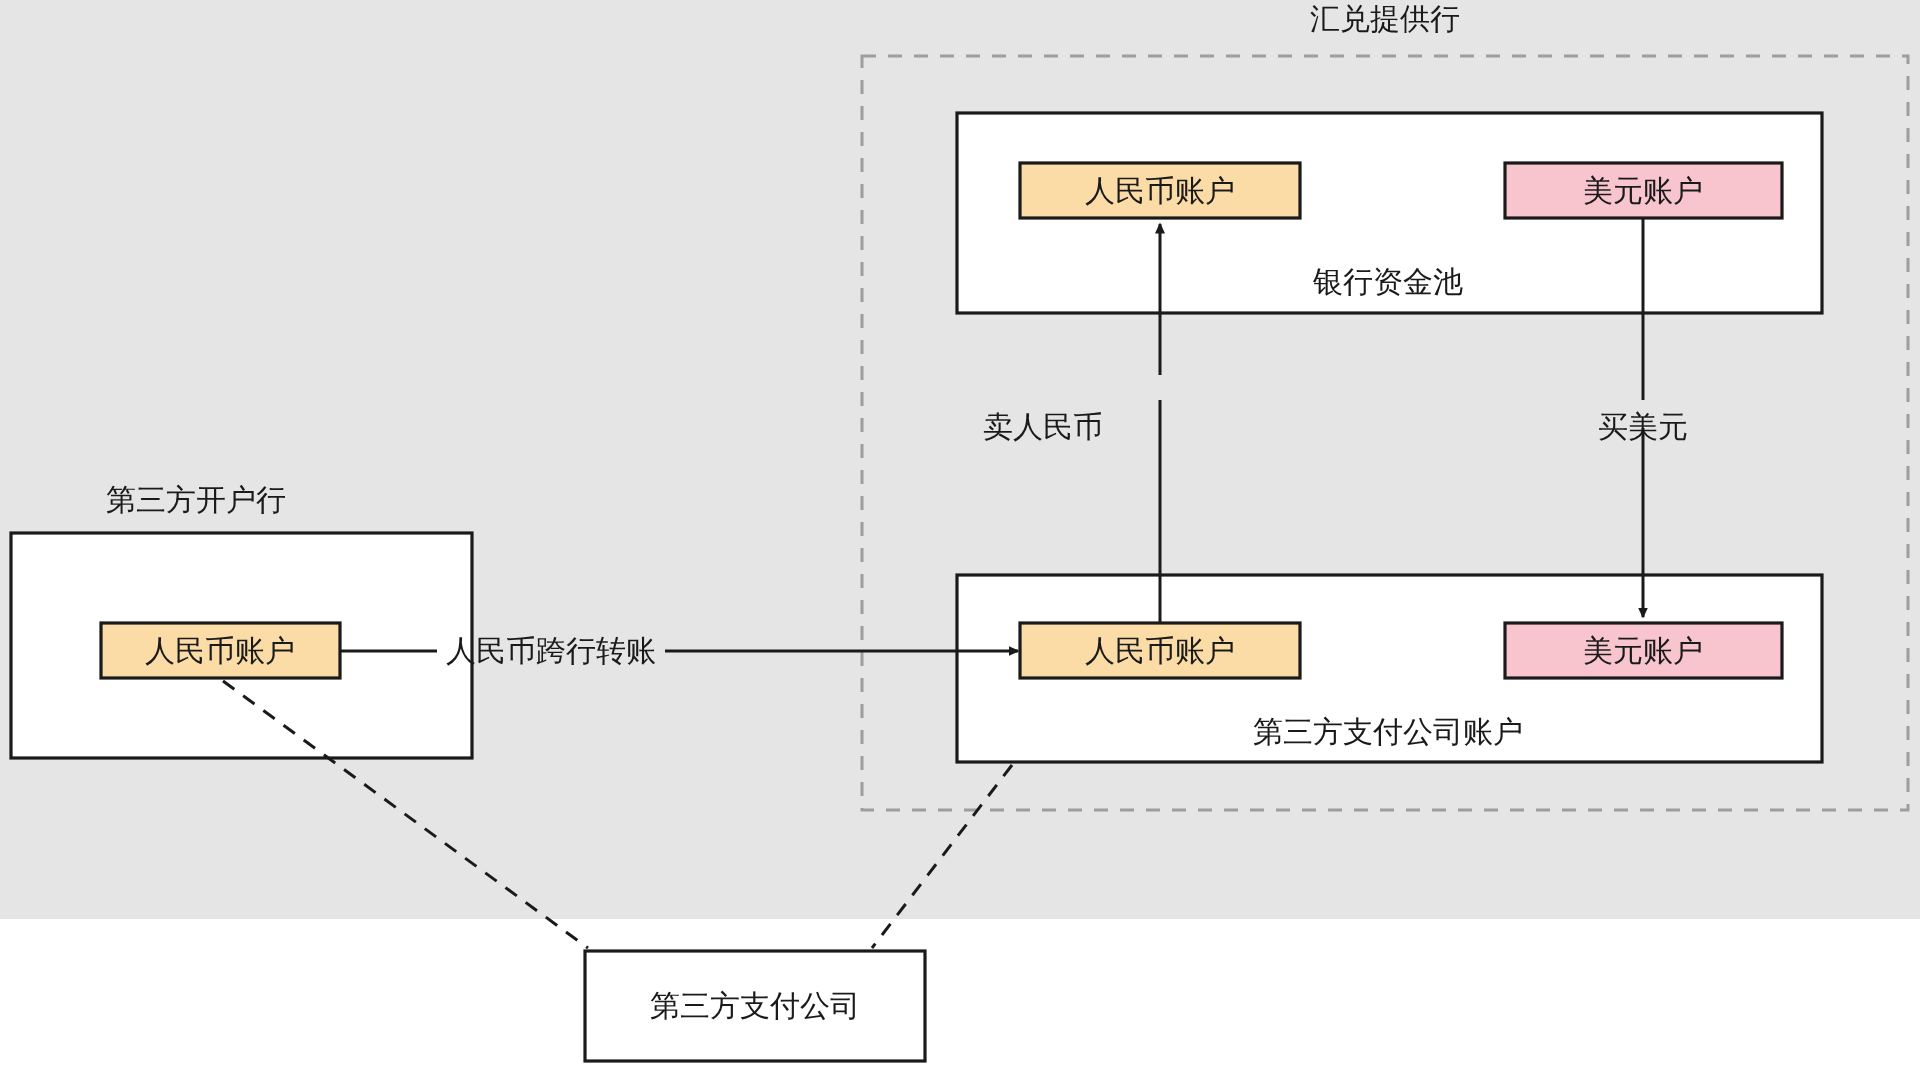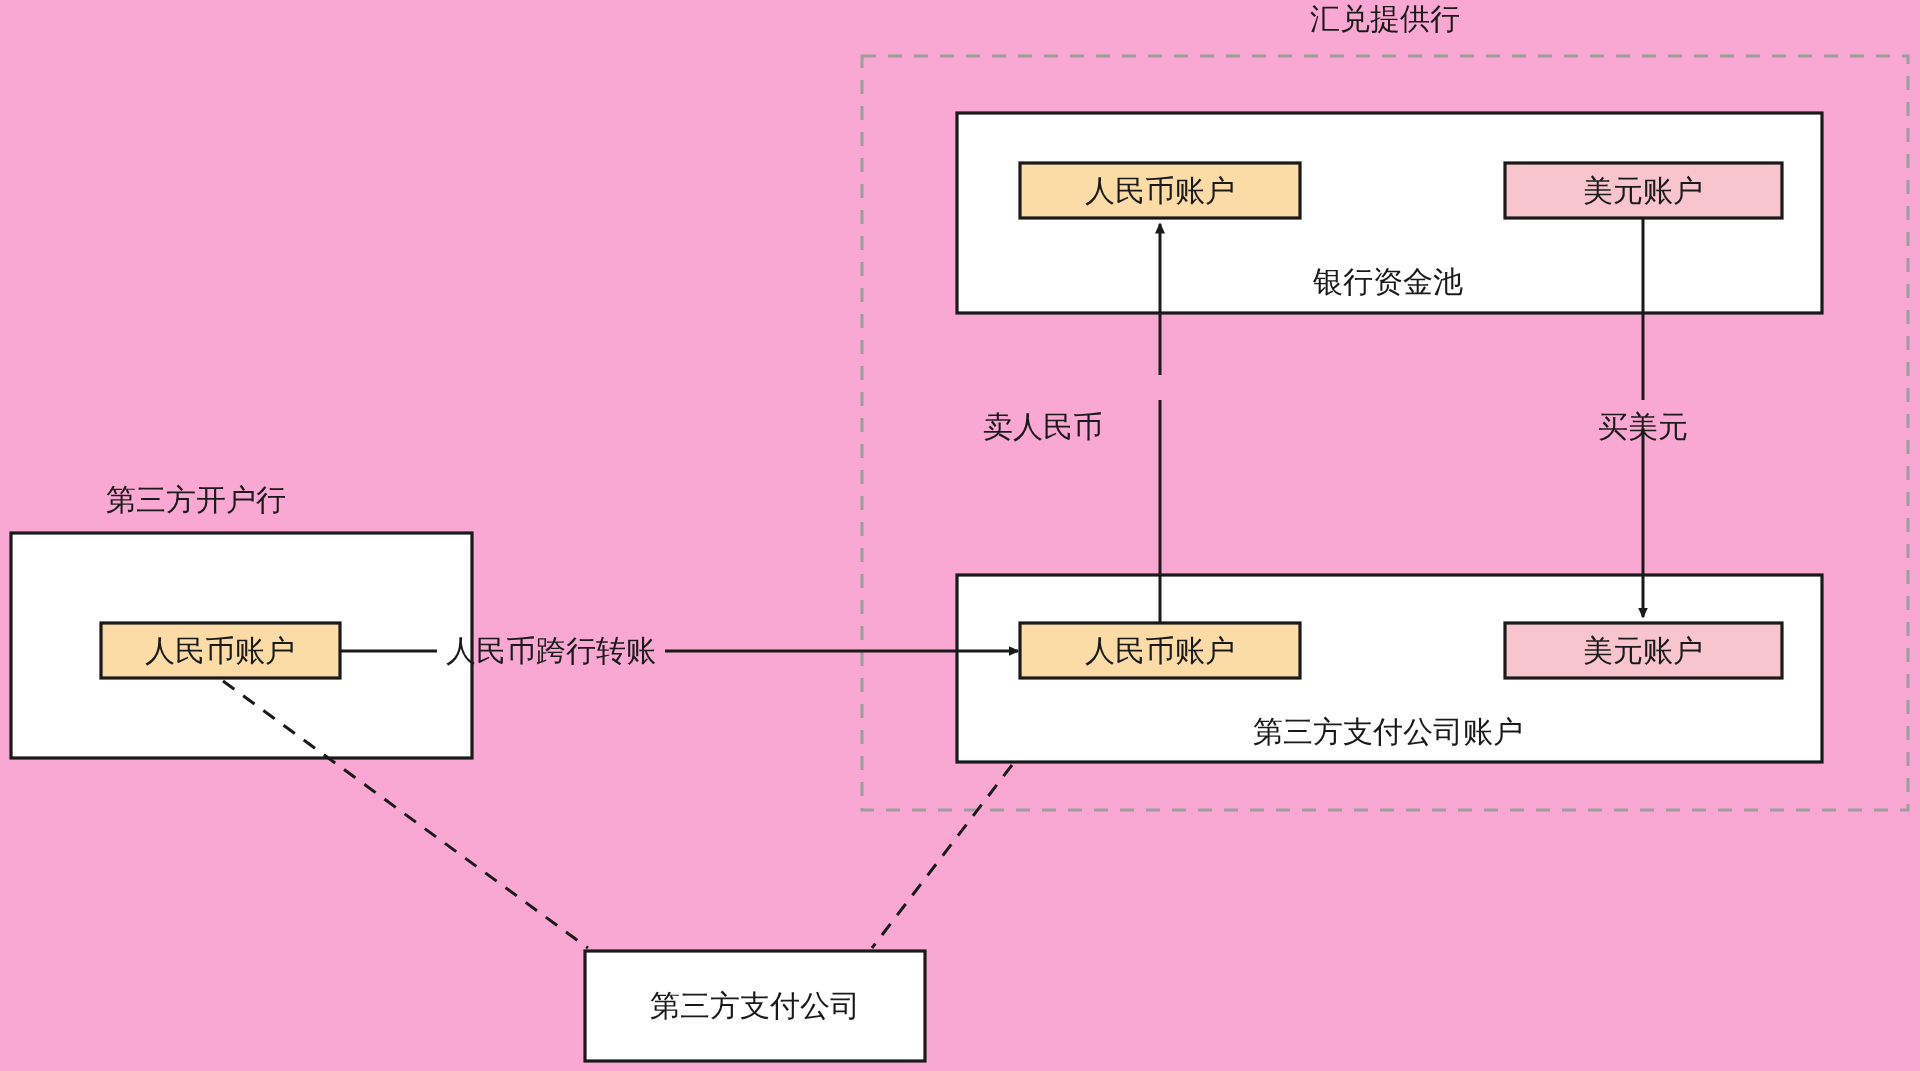--- a/index.html
+++ b/index.html
@@ -10,22 +10,22 @@
   }
   body {
     width: 1920px;
     height: 1071px;
     overflow: hidden;
     font-family: "DejaVu Sans", "Liberation Sans", sans-serif;
   }
   #canvas {
     position: relative;
     width: 1920px;
-    height: 1071px;
-    background: #f9a8d4;
+    height: 919px;
+    background: #e5e5e5;
   }
   svg#diagram {
     position: absolute;
     left: 0;
     top: 0;
     width: 1920px;
     height: 1071px;
     display: block;
   }
   .grp-title {

